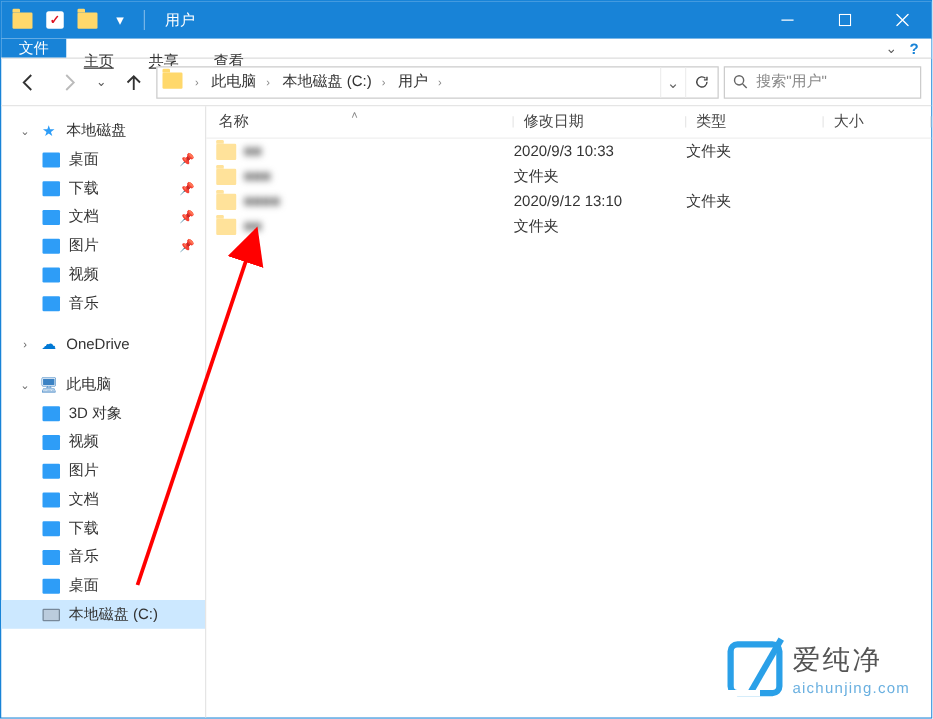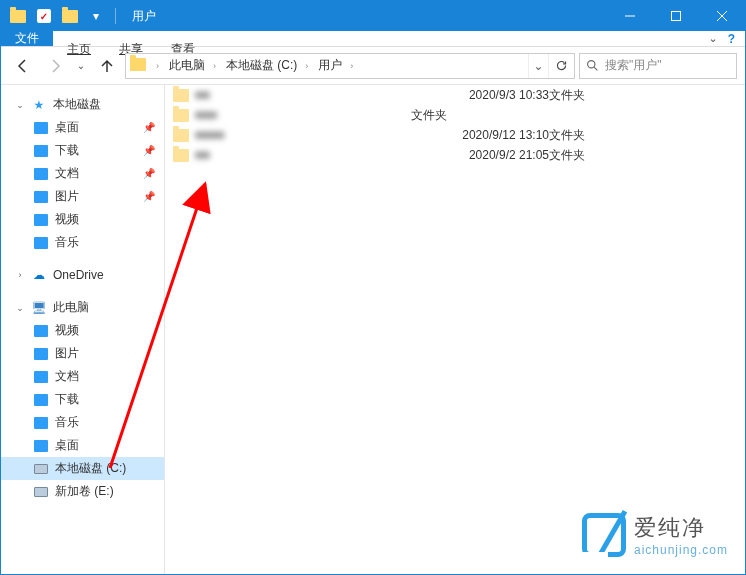--- a/index.html
+++ b/index.html
@@ -67,21 +67,21 @@
 .col-name { width: 246px; padding-left: 10px; }
 .col-date { width: 138px; }
 .col-type { width: 110px; }
 .col-size { flex: 1; }
 .col::after { content: ""; position: absolute; right: 0; top: 4px; bottom: 4px; width: 1px; background: #e8e8e8; }
 .sort-ind { position: absolute; left: 116px; top: -2px; color: #888; font-size: 9px; }
 
 .rows { flex: 1; overflow: auto; font-size: 12px; }
 .row { display: flex; align-items: center; height: 20px; padding-left: 8px; }
 .row .c-name { width: 238px; display: flex; align-items: center; gap: 6px; }
-.row .c-date { width: 138px; color: #333; text-align: right; }
+.row .c-date { width: 138px; color: #333; }
 .row .c-type { width: 110px; color: #333; }
 .folder-icon { width: 16px; height: 13px; background: #ffe29a; border-radius: 1px; position: relative; }
 .folder-icon::before { content: ""; position: absolute; top: -3px; left: 0; width: 6px; height: 3px; background: #ffe29a; border-radius: 1px 1px 0 0; }
 .blur-name { filter: blur(3px); color: #666; }
 
 
 .statusbar { height: 24px; border-top: 1px solid #e5e5e5; display: flex; align-items: center; font-size: 11px; color: #555; padding: 0 8px; gap: 12px; }
 .status-seg { display: flex; align-items: center; gap: 4px; }
 .status-people { width: 14px; height: 12px; background: radial-gradient(circle at 4px 4px, #e8a 30%, transparent 31%), radial-gradient(circle at 10px 5px, #8ad 30%, transparent 31%); }
 
@@ -255,20 +255,26 @@
       <div class="side-group">
         <div class="side-head">
           <span class="side-caret">⌄</span>
           <span class="side-icon ico-pc">🖥</span>
           <span>此电脑</span>
         </div>
         <div class="side-item">
             <span class="side-icon">
               <span class="ico-blue"></span>
             </span>
+            <span>3D 对象</span>
+          </div>
+        <div class="side-item">
+            <span class="side-icon">
+              <span class="ico-blue"></span>
+            </span>
             <span>视频</span>
           </div>
         <div class="side-item">
             <span class="side-icon">
               <span class="ico-blue"></span>
             </span>
             <span>图片</span>
           </div>
         <div class="side-item">
             <span class="side-icon">
@@ -293,30 +299,33 @@
               <span class="ico-blue"></span>
             </span>
             <span>桌面</span>
           </div>
         <div class="side-item selected">
             <span class="side-icon">
               <span class="ico-drive"></span>
             </span>
             <span>本地磁盘 (C:)</span>
           </div>
-        <div class="side-item">
-            <span class="side-icon">
-              <span class="ico-drive"></span>
-            </span>
-            <span>新加卷 (E:)</span>
-          </div>
       </div>
     </div>
 
     <div class="content">
+      <div class="columns">
+        <div class="col col-name">
+          <span>名称</span>
+          <span class="sort-ind">˄</span>
+        </div>
+        <div class="col col-date">修改日期</div>
+        <div class="col col-type">类型</div>
+        <div class="col col-size">大小</div>
+      </div>
       <div class="rows">
         <div class="row">
           <div class="c-name">
               <span class="folder-icon"></span>
               <span class="blur-name">■■</span>
             </div>
           <div class="c-date">2020/9/3 10:33</div>
           <div class="c-type">文件夹</div>
         </div>
         <div class="row">
@@ -332,21 +341,20 @@
               <span class="blur-name">■■■■</span>
             </div>
           <div class="c-date">2020/9/12 13:10</div>
           <div class="c-type">文件夹</div>
         </div>
         <div class="row">
           <div class="c-name">
               <span class="folder-icon"></span>
               <span class="blur-name">■■</span>
             </div>
-          <div class="c-date">2020/9/2 21:05</div>
           <div class="c-type">文件夹</div>
         </div>
       </div>
     </div>
   </div>
 
 </div>
 
 <svg class="arrow-anno" width="130" height="300">
   <defs>

